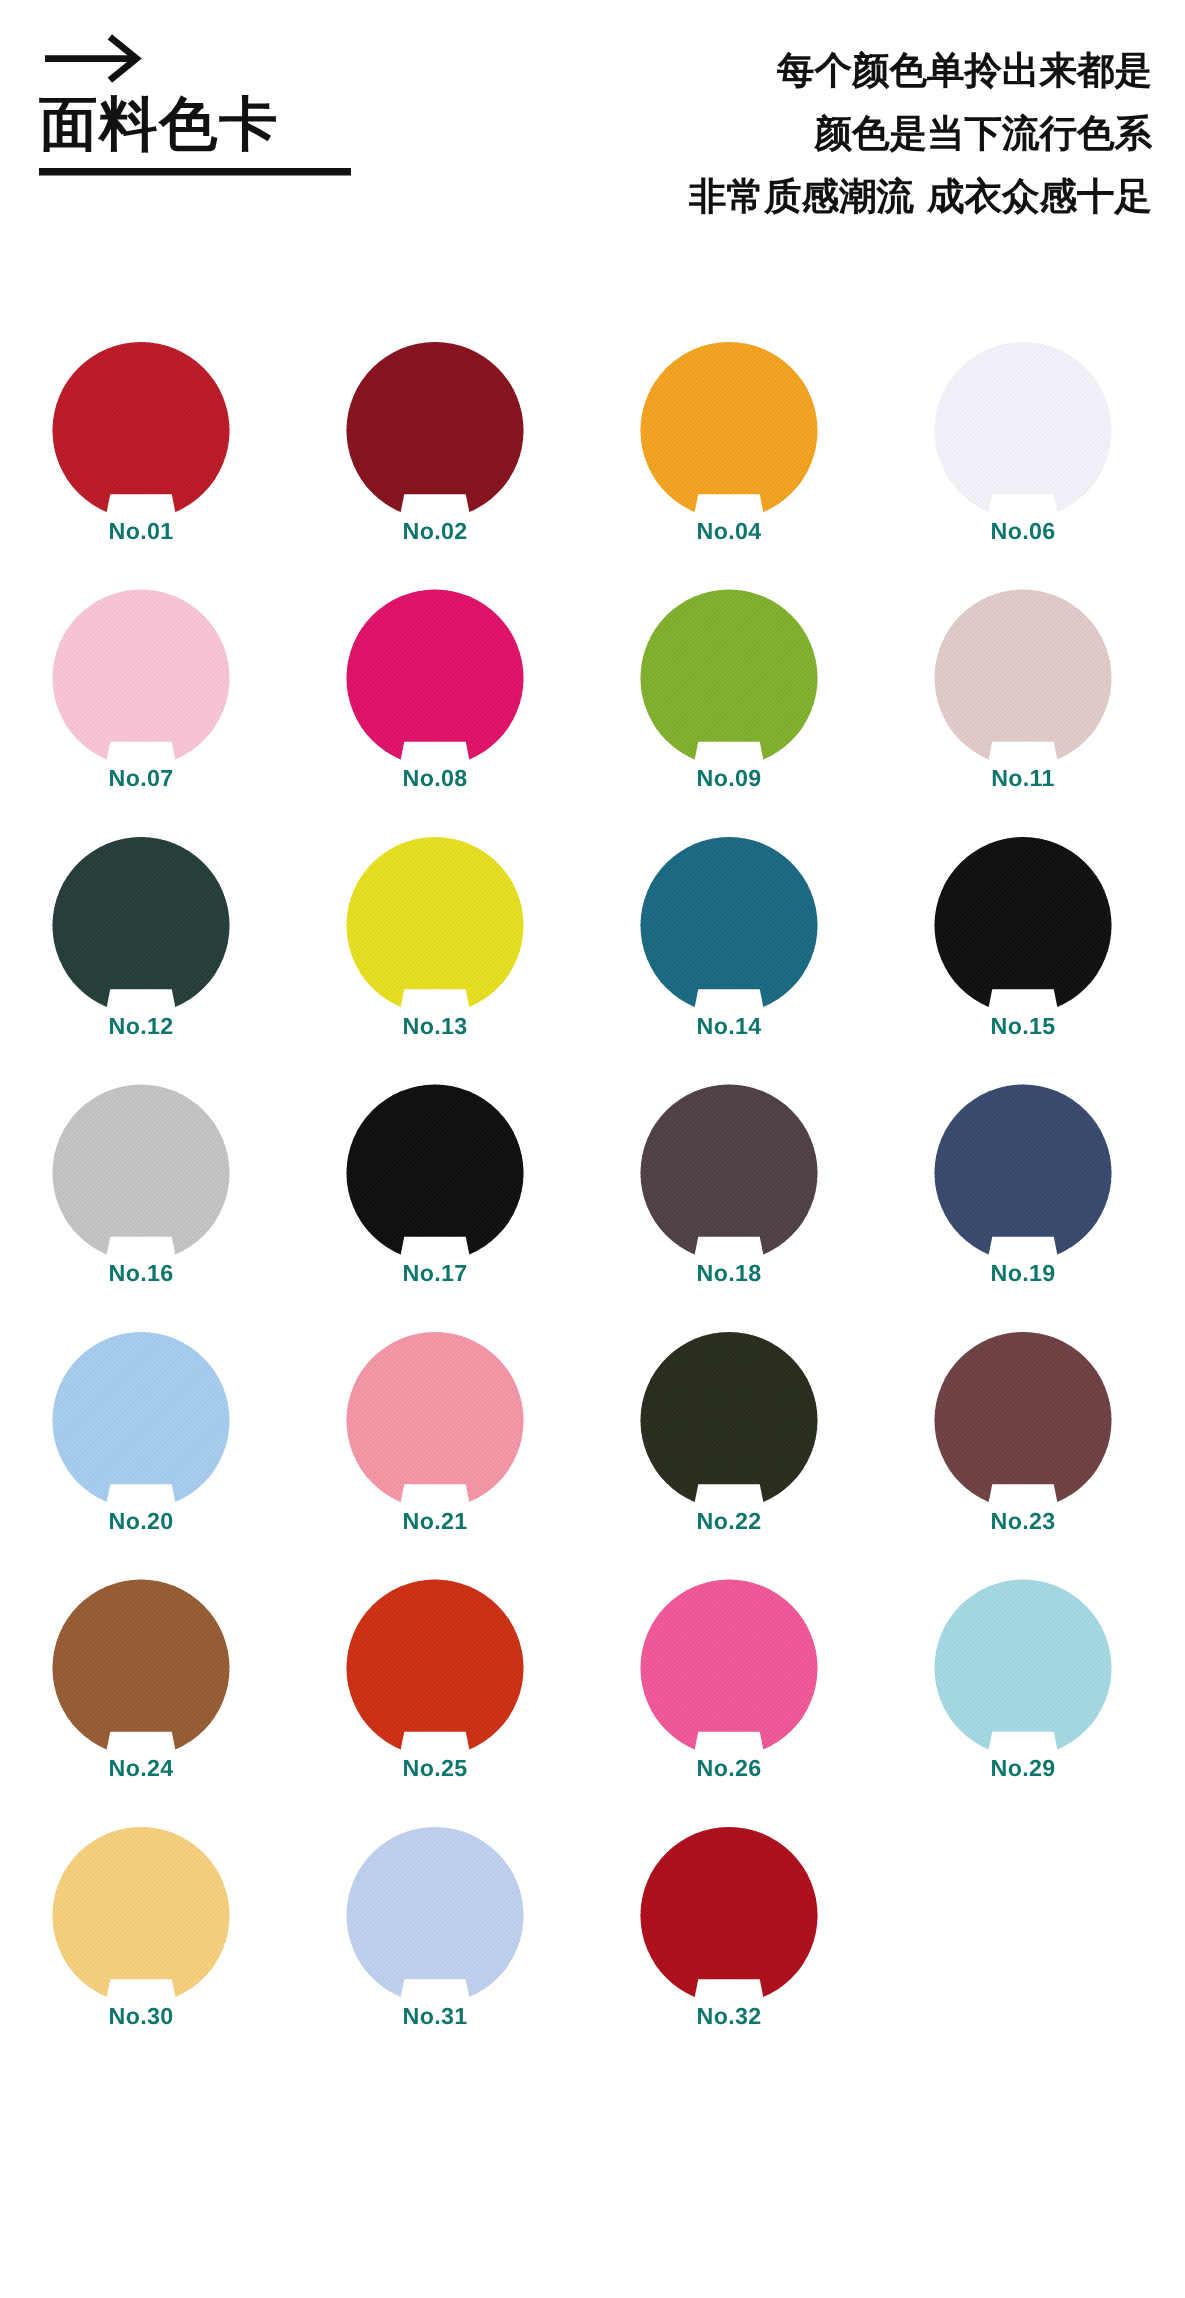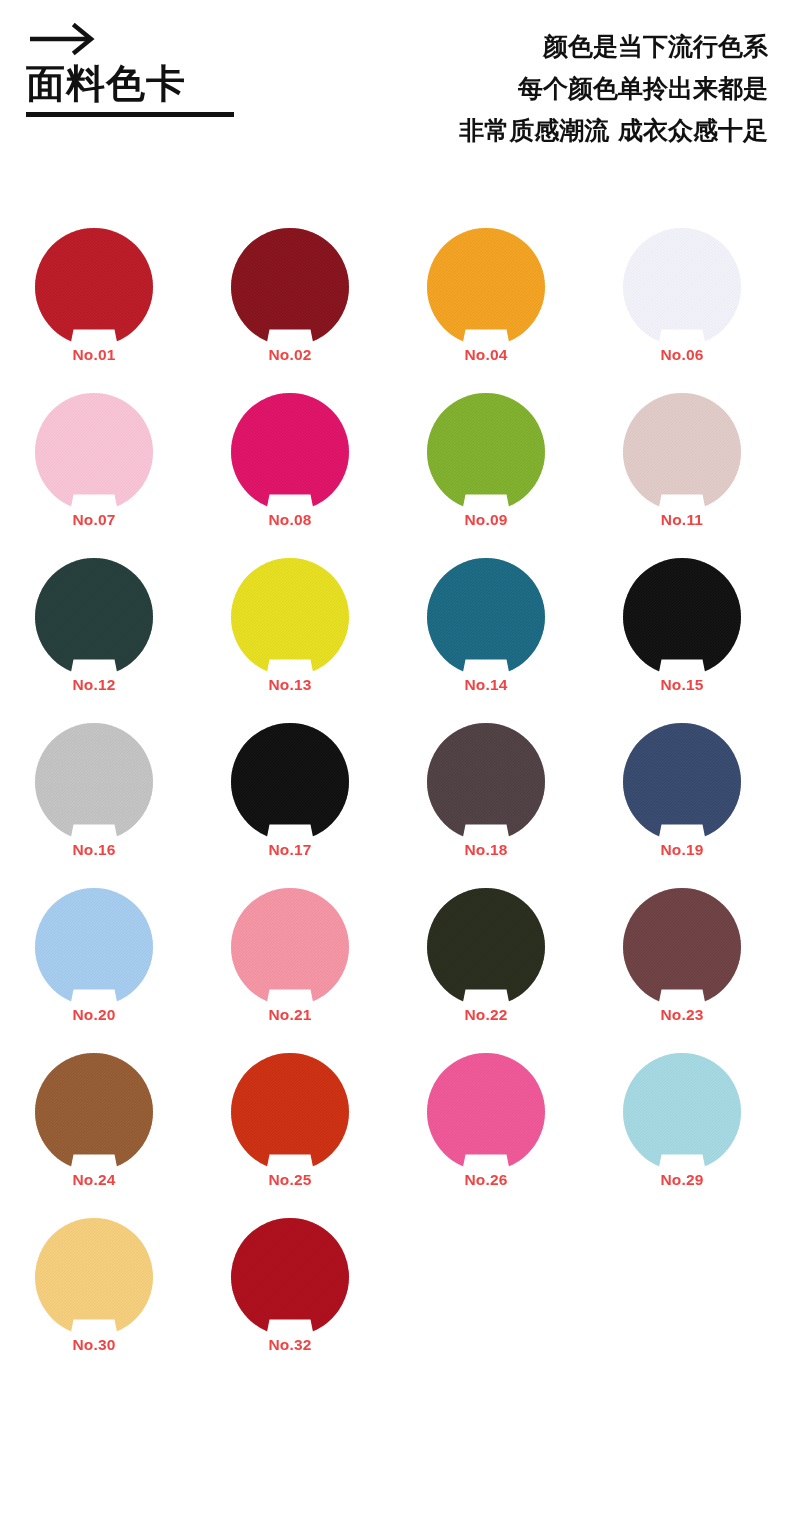--- a/index.html
+++ b/index.html
@@ -97,21 +97,21 @@
   }
   .swatch-label {
     position: absolute;
     left: 0;
     right: 0;
     bottom: 4px;
     text-align: center;
     font-size: 15.5px;
     font-weight: 700;
     letter-spacing: 0.2px;
-    color: #ef4444;
+    color: #0f766e;
     font-family: "Liberation Sans", "DejaVu Sans", sans-serif;
     line-height: 1;
   }
 </style>
 </head>
 <body>
 
 <div class="header">
 
   <div class="header-left">
@@ -119,22 +119,22 @@
       <svg viewBox="0 0 68 34" xmlns="http://www.w3.org/2000/svg">
         <line x1="2" y1="17" x2="62" y2="17" stroke="#111111" stroke-width="4.5"></line>
         <polyline points="47,4 63,17 47,30" fill="none" stroke="#111111" stroke-width="4.5" stroke-linecap="square" stroke-linejoin="miter"></polyline>
       </svg>
     </span>
     <div class="title-main">面料色卡</div>
     <div class="title-rule"></div>
   </div>
 
   <div class="header-right">
+    <div class="tagline">每个颜色单拎出来都是</div>
     <div class="tagline">颜色是当下流行色系</div>
-    <div class="tagline">每个颜色单拎出来都是</div>
     <div class="tagline">非常质感潮流 成衣众感十足</div>
   </div>
 
 </div>
 
 <div class="swatch-grid" id="swatch-grid">
     <div class="swatch">
       <div class="swatch-shape">
         <svg viewBox="0 0 122 136">
           <defs>
@@ -581,20 +581,38 @@
           <circle cx="61" cy="61" r="59" fill="url(#wv29)"></circle>
           <path d="M34 136 L40.5 103.5 L81.5 103.5 L88 136 Z" fill="#ffffff"></path>
         </svg>
       </div>
       <div class="swatch-label">No.30</div>
     </div>
     <div class="swatch">
       <div class="swatch-shape">
         <svg viewBox="0 0 122 136">
           <defs>
+            <pattern id="wv30" width="3" height="3" patternUnits="userSpaceOnUse">
+              <path d="M0 3 L3 0 M-0.6 0.6 L0.6 -0.6 M2.4 3.6 L3.6 2.4" stroke="#adc1e4" stroke-width="1.1" opacity="0.55"></path>
+            </pattern>
+            <clipPath id="cp30">
+              <path d="M61,2 A59,59 0 1,1 60.99,2 Z"></path>
+            </clipPath>
+          </defs>
+          <circle cx="61" cy="61" r="59" fill="#c3d3ef"></circle>
+          <circle cx="61" cy="61" r="59" fill="url(#wv30)"></circle>
+          <path d="M34 136 L40.5 103.5 L81.5 103.5 L88 136 Z" fill="#ffffff"></path>
+        </svg>
+      </div>
+      <div class="swatch-label">No.31</div>
+    </div>
+    <div class="swatch">
+      <div class="swatch-shape">
+        <svg viewBox="0 0 122 136">
+          <defs>
             <pattern id="wv31" width="3" height="3" patternUnits="userSpaceOnUse">
               <path d="M0 3 L3 0 M-0.6 0.6 L0.6 -0.6 M2.4 3.6 L3.6 2.4" stroke="#970a16" stroke-width="1.1" opacity="0.55"></path>
             </pattern>
             <clipPath id="cp31">
               <path d="M61,2 A59,59 0 1,1 60.99,2 Z"></path>
             </clipPath>
           </defs>
           <circle cx="61" cy="61" r="59" fill="#b4121f"></circle>
           <circle cx="61" cy="61" r="59" fill="url(#wv31)"></circle>
           <path d="M34 136 L40.5 103.5 L81.5 103.5 L88 136 Z" fill="#ffffff"></path>

